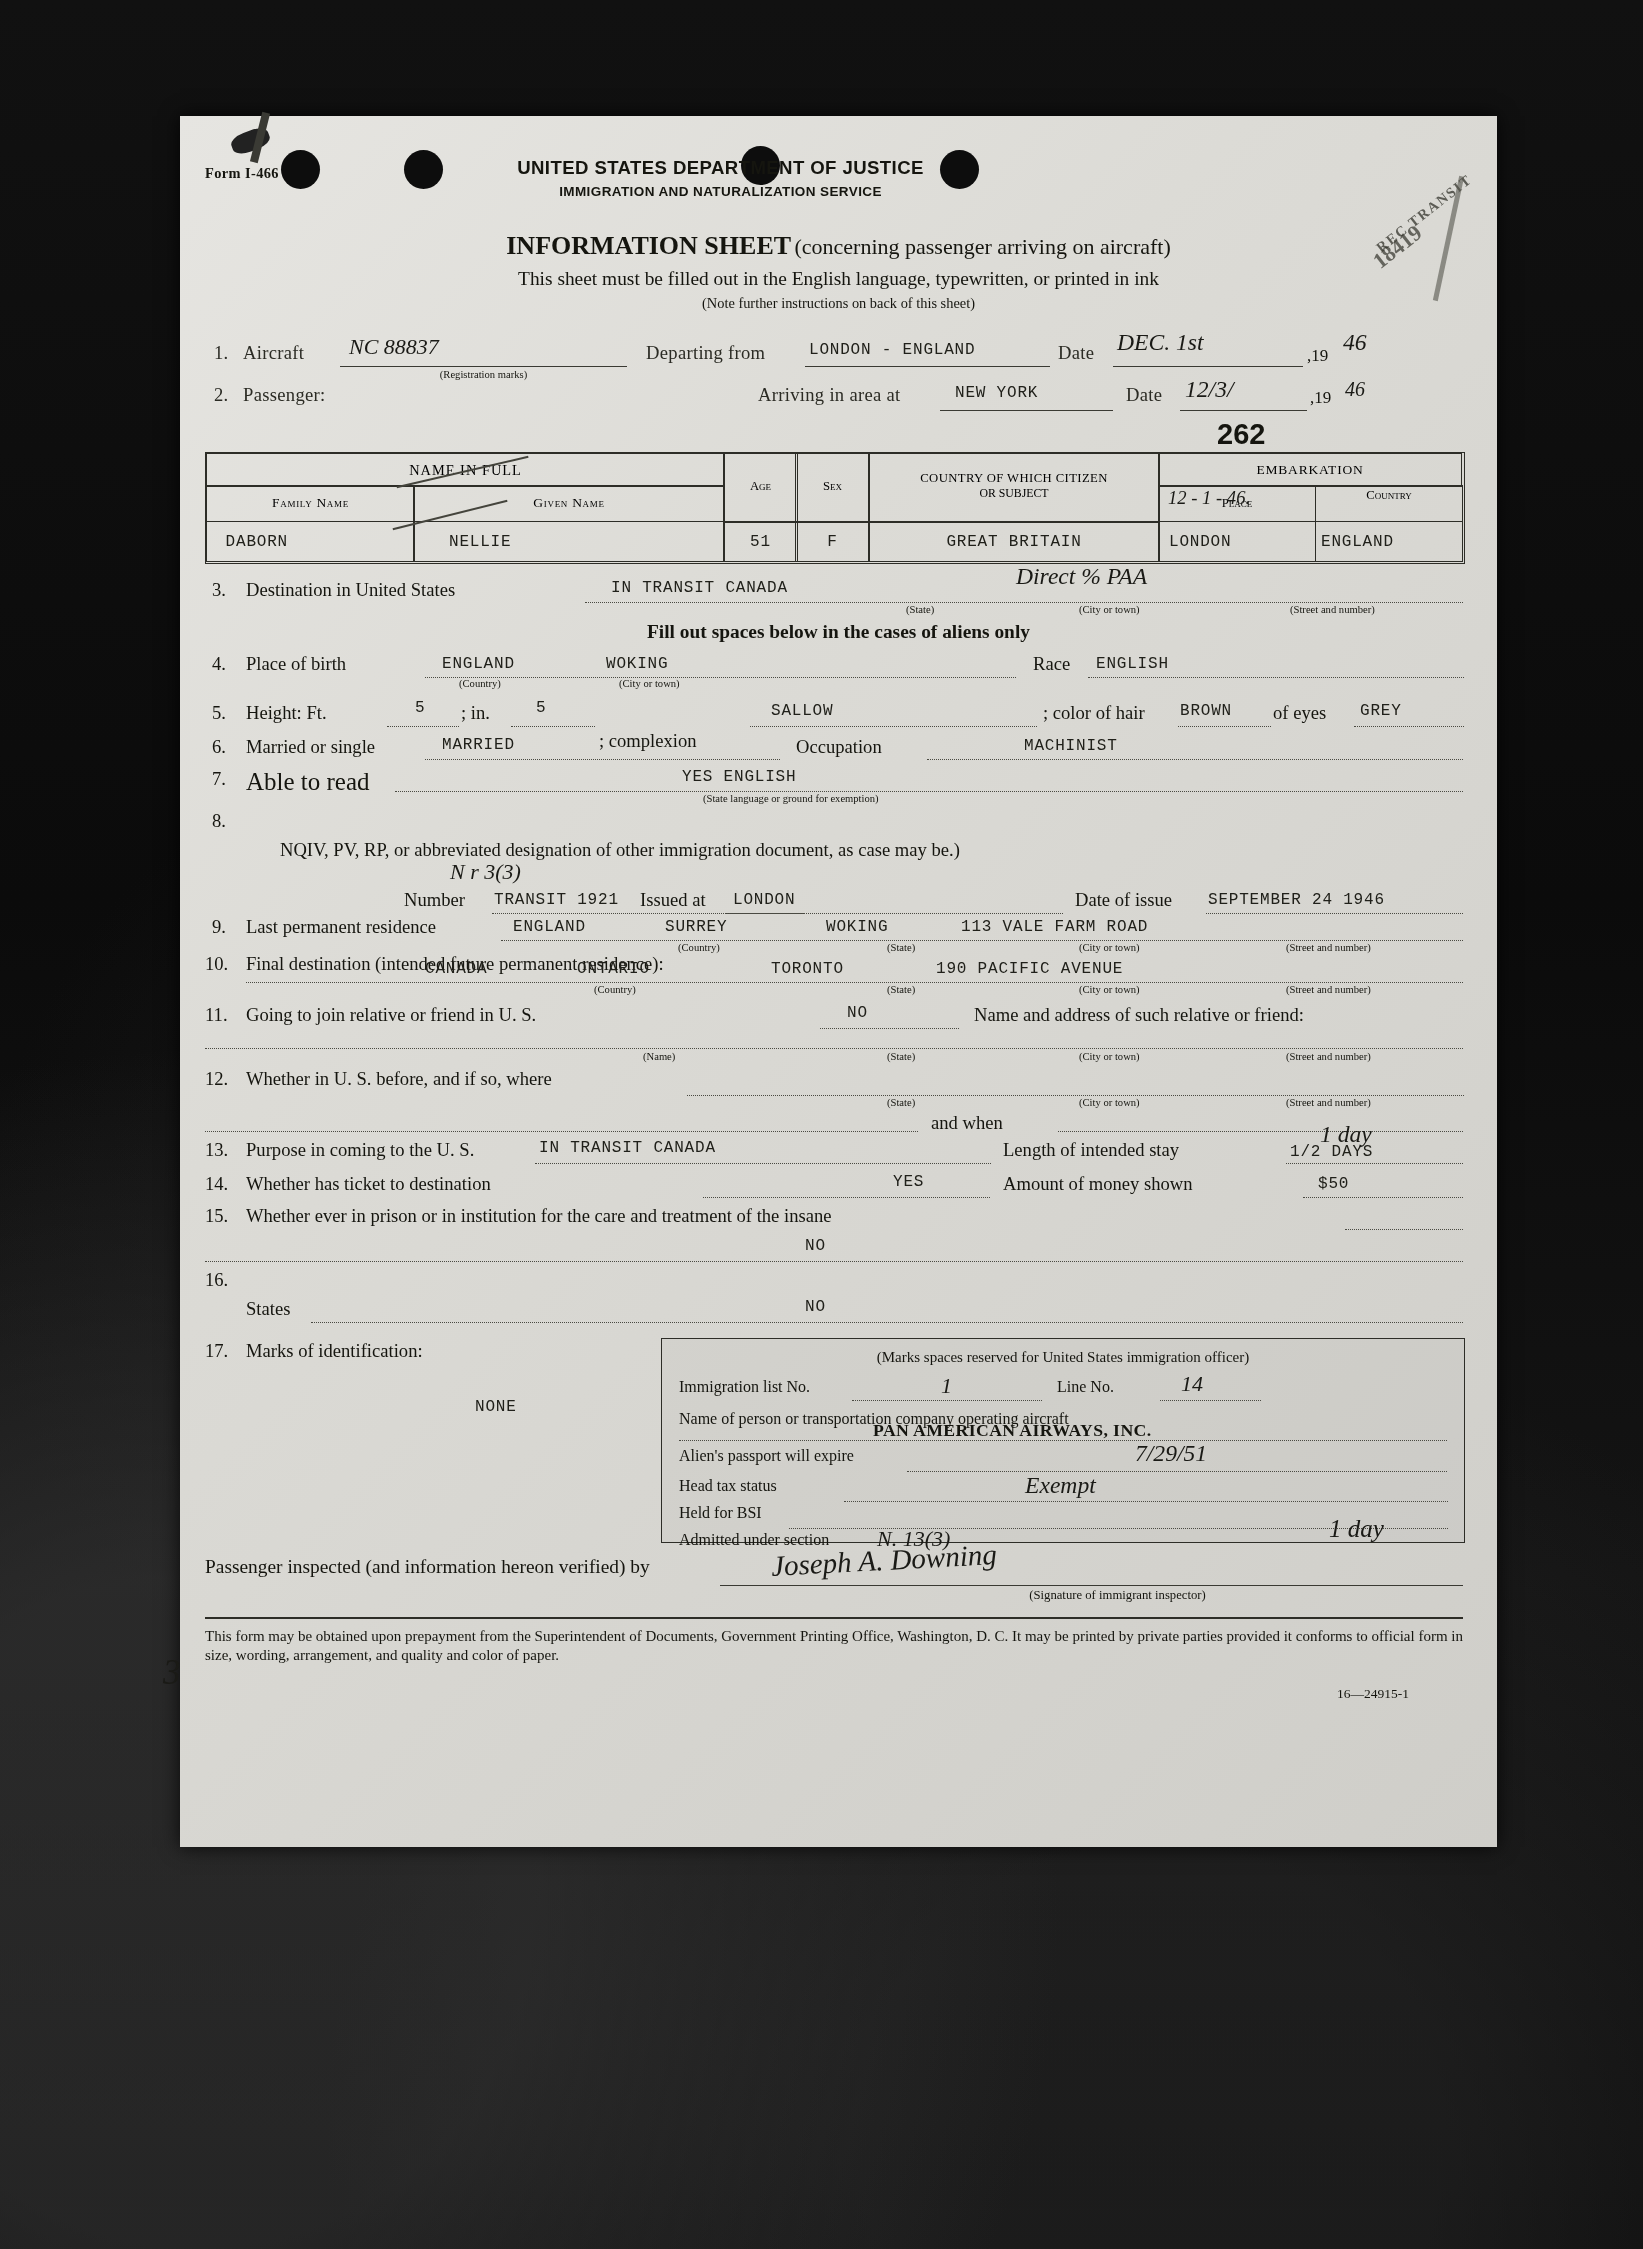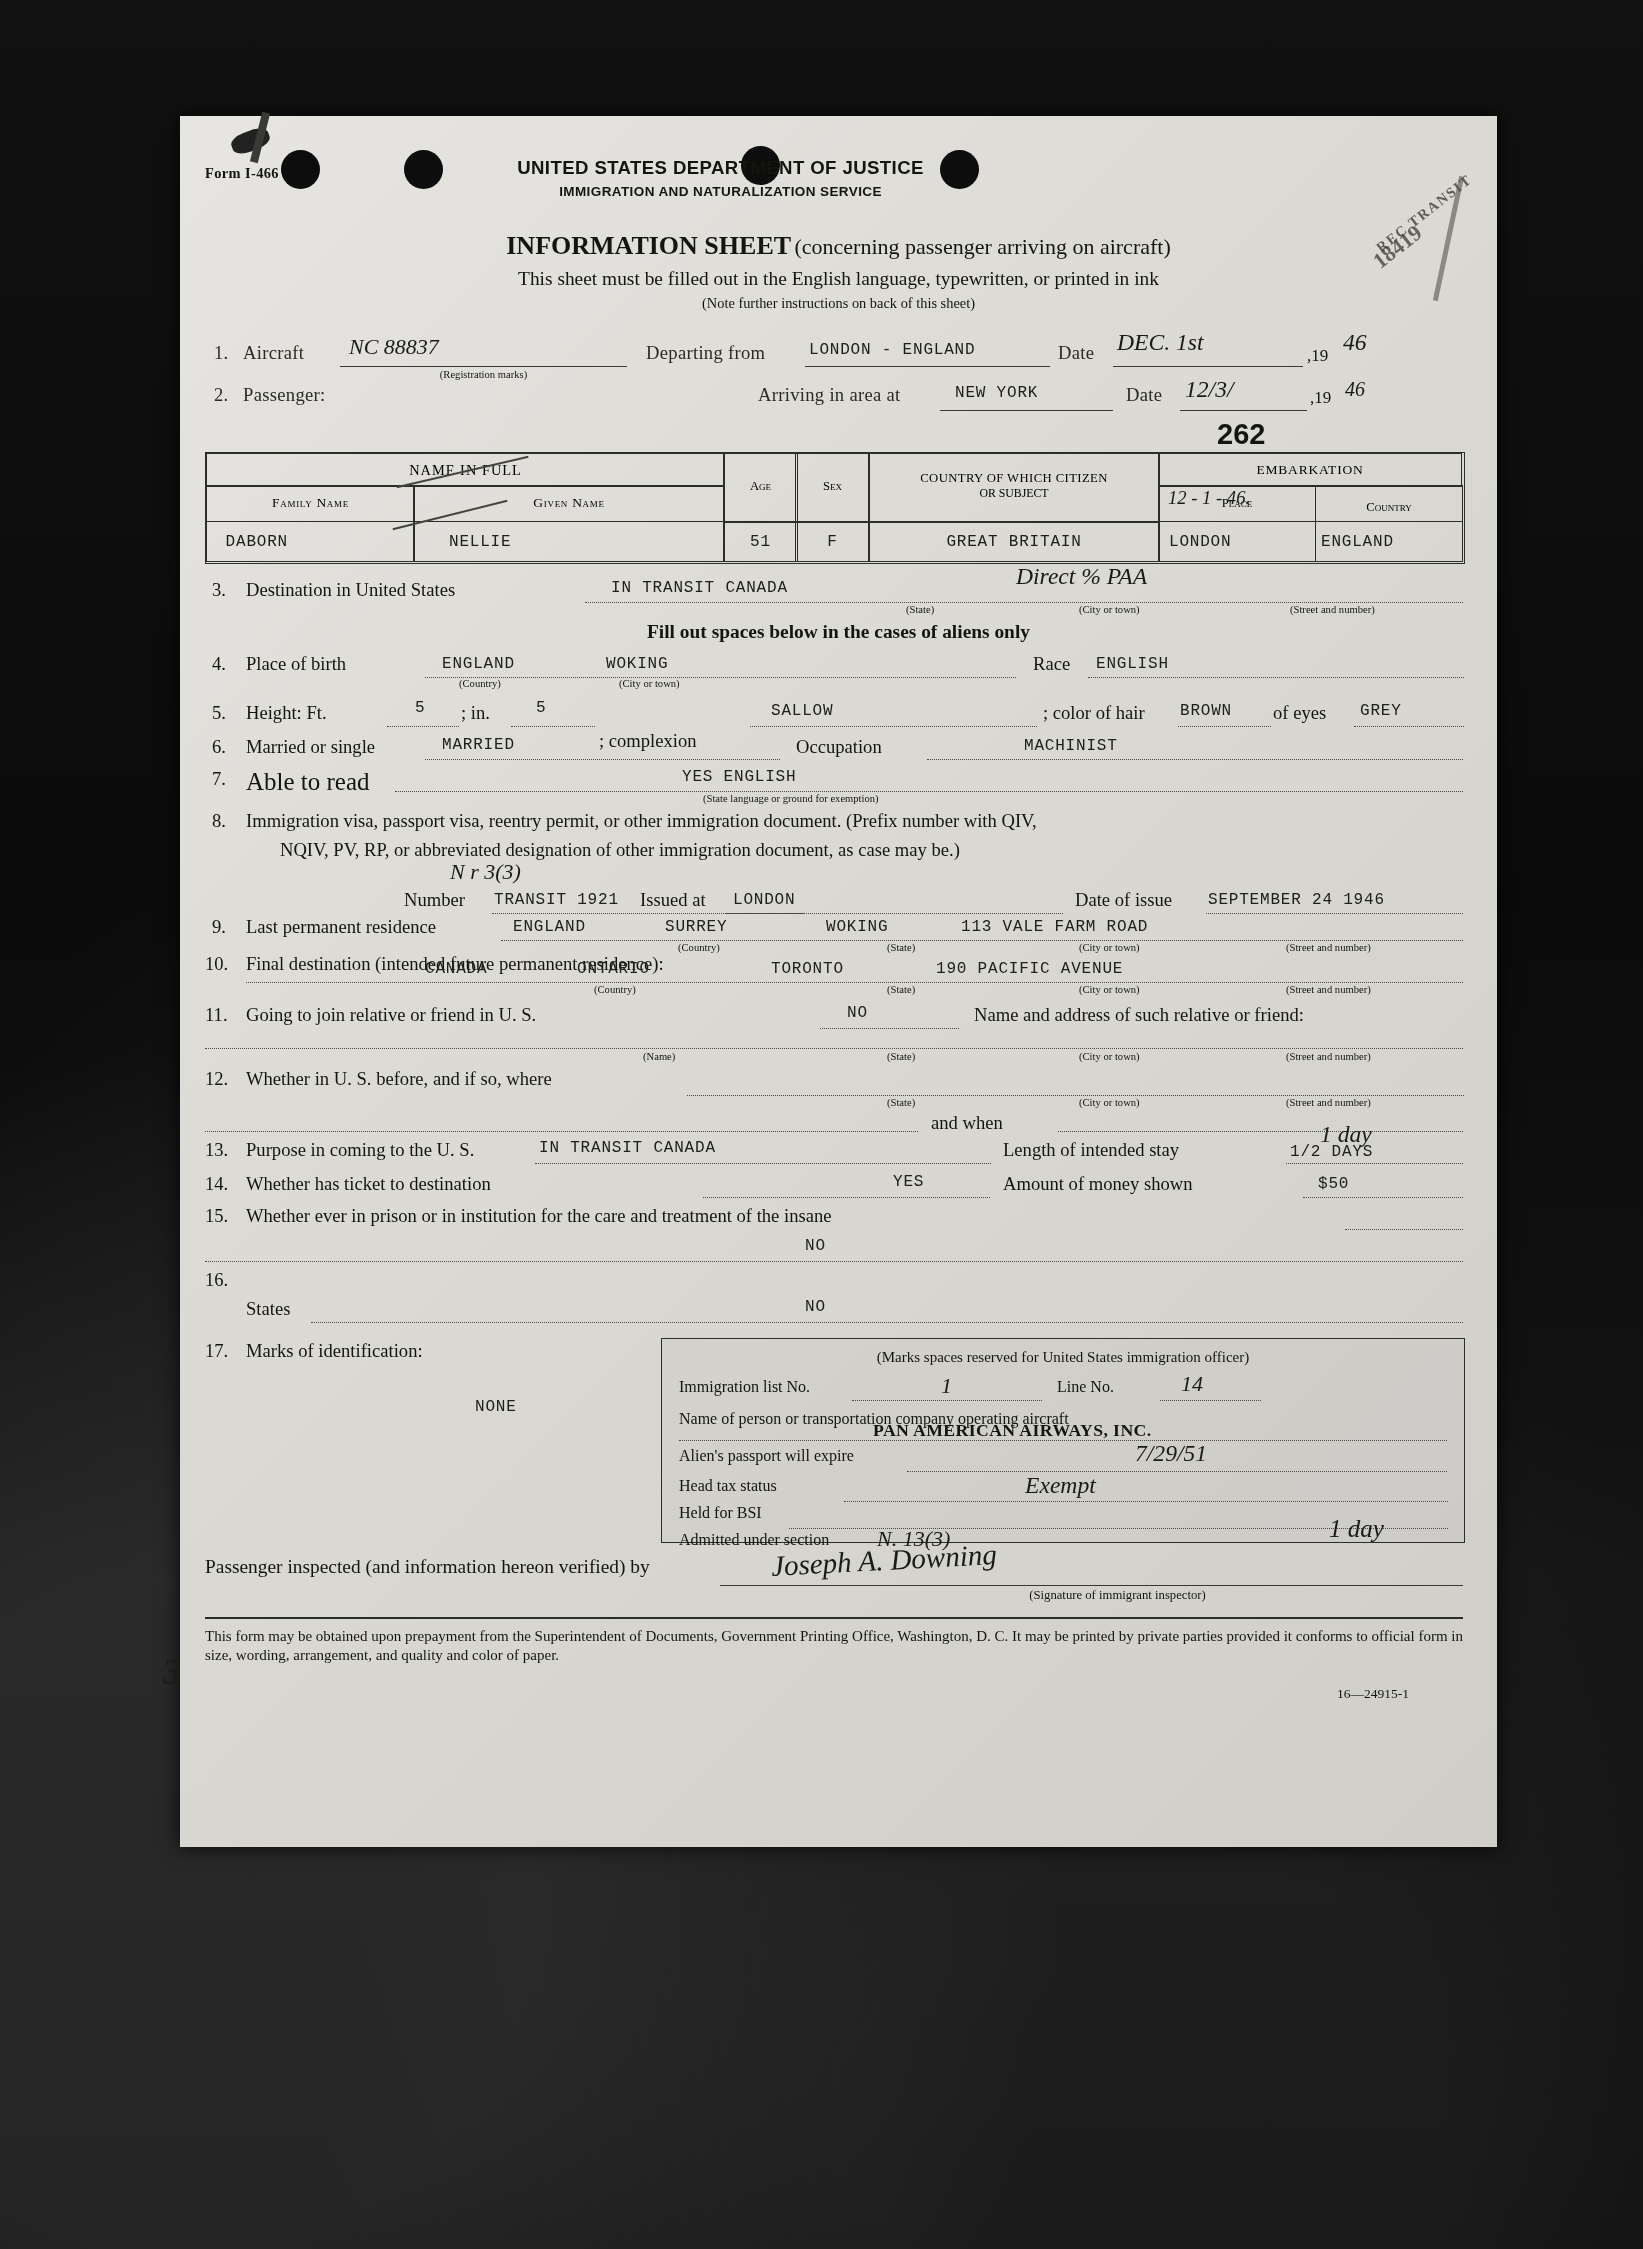--- a/index.html
+++ b/index.html
@@ -111,21 +111,21 @@
         <div style="text-align:center;font-size:12.7px;padding-top:17px;font-variant:small-caps;letter-spacing:0.4px;">COUNTRY OF WHICH CITIZEN</div>
         <div style="text-align:center;font-size:11.8px;font-variant:small-caps;">OR SUBJECT</div>
       </div>
       <div class="cell" style="position:absolute;left:952px;top:0;width:302px;height:32px;">
         <div style="text-align:center;font-size:13.5px;padding-top:8.4px;font-variant:small-caps;letter-spacing:0.8px;">EMBARKATION</div>
       </div>
       <div class="cell" style="position:absolute;left:952px;top:32px;width:156px;height:35px;">
         <div style="text-align:center;font-size:12.7px;padding-top:10px;font-variant:small-caps;">Place</div>
       </div>
       <div class="cell" style="position:absolute;left:1109px;top:32px;width:146px;height:35px;">
-        <div style="text-align:center;font-size:12.7px;padding-top:14px;font-variant:small-caps;">Country</div>
+        <div style="text-align:center;font-size:12.7px;padding-top:2px;font-variant:small-caps;">Country</div>
       </div>
 
       <div class="cell" style="position:absolute;left:0;top:68px;width:207px;height:39px;">
         <div class="tw" style="padding:11px 0 0 18.6px;font-size:16px;">DABORN</div>
       </div>
       <div class="cell" style="position:absolute;left:207px;top:68px;width:310px;height:39px;">
         <div class="tw" style="padding:11px 0 0 35px;font-size:16px;">NELLIE</div>
       </div>
       <div class="cell" style="position:absolute;left:517px;top:68px;width:73px;height:39px;">
         <div class="tw ctr" style="padding-top:11px;font-size:16px;">51</div>
@@ -194,21 +194,20 @@
     <div class="dots" style="position:absolute;left:747px;top:643px;width:536px;"></div>
     <div class="tw" style="position:absolute;left:844px;top:621px;font-size:16px;">MACHINIST</div>
 
     <div class="ink" style="left:32px;top:652px;font-size:18.6px;">7.</div>
     <div class="ink" style="left:66px;top:652px;font-size:25px;">Able to read</div>
     <div class="dots" style="position:absolute;left:215px;top:675px;width:1068px;"></div>
     <div class="tw" style="position:absolute;left:502px;top:652px;font-size:16px;">YES    ENGLISH</div>
     <div class="ink small" style="left:523px;top:677px;">(State language or ground for exemption)</div>
 
     <div class="ink" style="left:32px;top:694px;font-size:18.6px;">8.</div>
-    <div class="ink" style="left:66px;top:694px;font-size:18.6px;width:1224px;">Immigration visa, passport visa, reentry permit, or other immigration document.   (Prefix number with QIV,</div>
     <div class="ink" style="left:100px;top:723px;font-size:18.6px;width:1182px;">NQIV, PV, RP, or abbreviated designation of other immigration document, as case may be.)</div>
     <div class="hand" style="position:absolute;left:270px;top:743px;font-size:22px;">N r 3(3)</div>
     <div class="ink" style="left:224px;top:773px;font-size:18.6px;">Number</div>
     <div class="dots" style="position:absolute;left:312px;top:797px;width:312px;"></div>
     <div class="tw" style="position:absolute;left:314px;top:775px;font-size:16px;">TRANSIT   1921</div>
     <div class="ink" style="left:460px;top:773px;font-size:18.6px;">Issued at</div>
     <div class="dots" style="position:absolute;left:545px;top:797px;width:338px;"></div>
     <div class="tw" style="position:absolute;left:553px;top:775px;font-size:16px;">LONDON</div>
     <div class="ink" style="left:895px;top:773px;font-size:18.6px;">Date of issue</div>
     <div class="dots" style="position:absolute;left:1026px;top:797px;width:257px;"></div>

